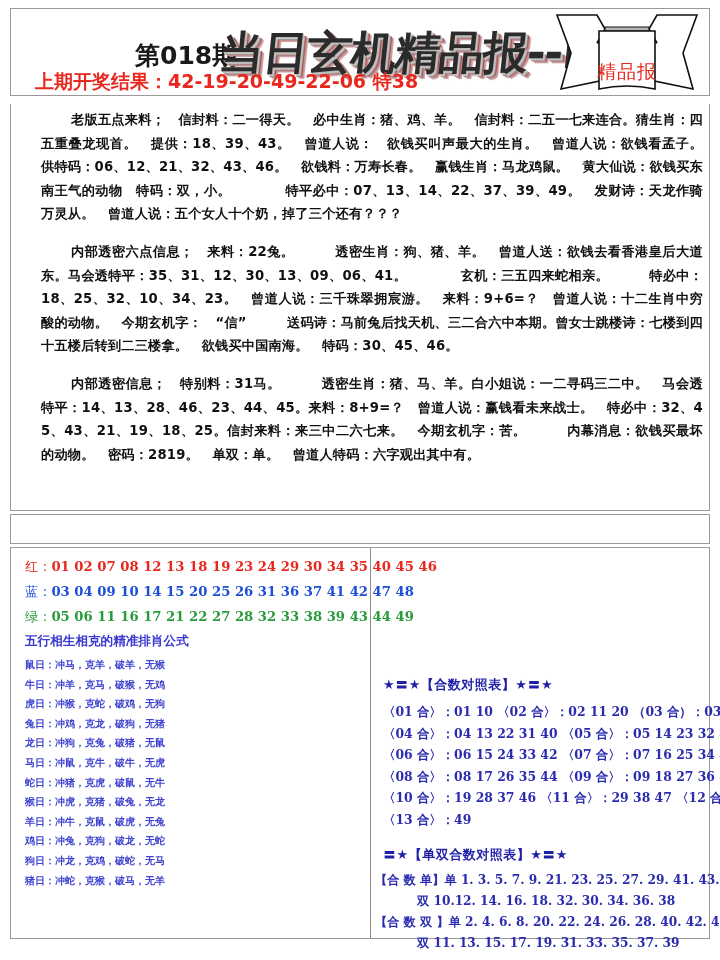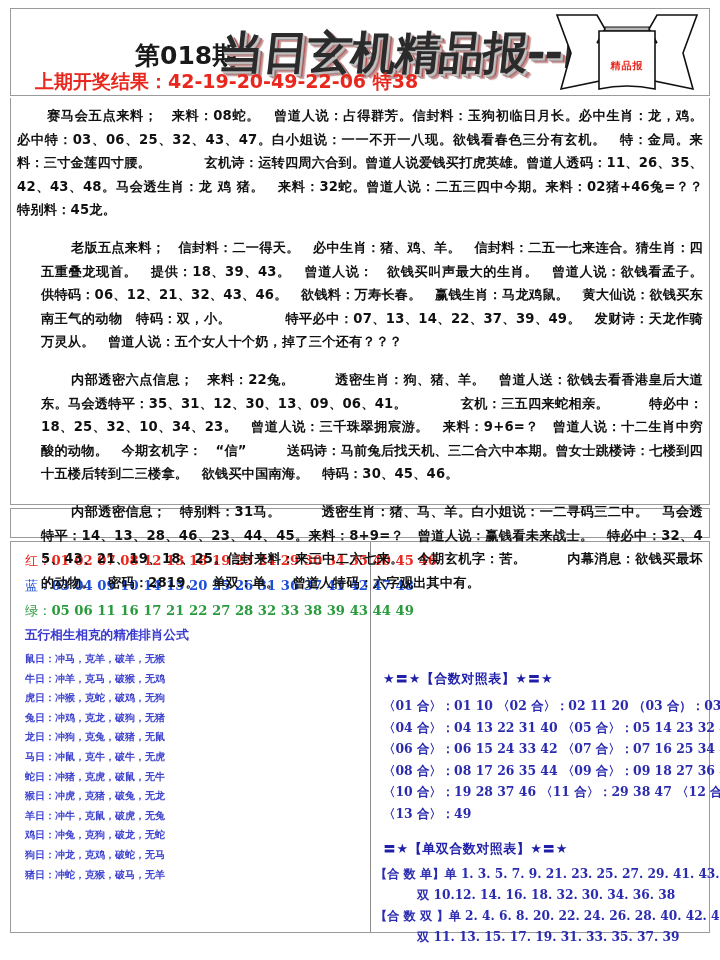--- a/index.html
+++ b/index.html
@@ -75,22 +75,22 @@
     top: 4px;
     width: 148px;
     height: 80px;
   }
   .ribbon svg { display:block; }
   .ribbon-text {
     position: absolute;
     left: 0; right: 0;
     top: 46px;
     text-align: center;
-    font-size: 10px;
-    font-weight: bold;
+    font-size: 19px;
+    font-weight: normal;
     color: #e8281e;
     letter-spacing: 1px;
   }
 
   
   .body-wrap {
     margin: 2px 10px 0 10px;
     border: 1px solid #9a9a9a;
     border-top: none;
     box-sizing: border-box;
@@ -226,21 +226,20 @@
         <polygon points="4,2 44,2 52,16 44,30 56,22 56,66 8,76 18,40 4,2" fill="#ffffff" stroke="#111" stroke-width="1.6"></polygon>
         <polygon points="144,2 104,2 96,16 104,30 92,22 92,66 140,76 130,40 144,2" fill="#ffffff" stroke="#111" stroke-width="1.6"></polygon>
         <polygon points="52,14 96,14 96,18 52,18" fill="#b7b7b7" stroke="#111" stroke-width="1.2"></polygon>
         <path d="M46,18 L102,18 L102,76 Q74,70 46,76 Z" fill="#ffffff" stroke="#111" stroke-width="1.6"></path>
       </svg>
       <div class="ribbon-text">精品报</div>
     </div>
   </div>
 
   <div class="body-wrap">
-    <div class="tblock b1">赛马会五点来料；　来料：08蛇。　曾道人说：占得群芳。信封料：玉狗初临日月长。必中生肖：龙，鸡。　必中特：03、06、25、32、43、47。白小姐说：一一不开一八现。欲钱看春色三分有玄机。　特：金局。来料：三寸金莲四寸腰。　　　　玄机诗：运转四周六合到。曾道人说爱钱买打虎英雄。曾道人透码：11、26、35、42、43、48。马会透生肖：龙 鸡 猪。　来料：32蛇。曾道人说：二五三四中今期。来料：02猪+46兔=？？　特别料：45龙。</div>
     <div class="tblock gap">老版五点来料；　信封料：二一得天。　必中生肖：猪、鸡、羊。　信封料：二五一七来连合。猜生肖：四五重叠龙现首。　提供：18、39、43。　曾道人说：　欲钱买叫声最大的生肖。　曾道人说：欲钱看孟子。　供特码：06、12、21、32、43、46。　欲钱料：万寿长春。　赢钱生肖：马龙鸡鼠。　黄大仙说：欲钱买东南王气的动物　特码：双，小。　　　　特平必中：07、13、14、22、37、39、49。　发财诗：天龙作骑万灵从。　曾道人说：五个女人十个奶，掉了三个还有？？？</div>
     <div class="tblock gap">内部透密六点信息；　来料：22兔。　　　透密生肖：狗、猪、羊。　曾道人送：欲钱去看香港皇后大道东。马会透特平：35、31、12、30、13、09、06、41。　　　　玄机：三五四来蛇相亲。　　　特必中：18、25、32、10、34、23。　曾道人说：三千珠翠拥宸游。　来料：9+6=？　曾道人说：十二生肖中穷酸的动物。　今期玄机字：　“信”　　　送码诗：马前兔后找天机、三二合六中本期。曾女士跳楼诗：七楼到四十五楼后转到二三楼拿。　欲钱买中国南海。　特码：30、45、46。</div>
     <div class="tblock gap">内部透密信息；　特别料：31马。　　　透密生肖：猪、马、羊。白小姐说：一二寻码三二中。　马会透特平：14、13、28、46、23、44、45。来料：8+9=？　曾道人说：赢钱看未来战士。　特必中：32、45、43、21、19、18、25。信封来料：来三中二六七来。　今期玄机字：苦。　　　内幕消息：欲钱买最坏的动物。　密码：2819。　单双：单。　曾道人特码：六字观出其中有。</div>
   </div>
 
   <div class="spacer-bar"></div>
 
   <div class="bottom">
 
     <div class="col-left">

